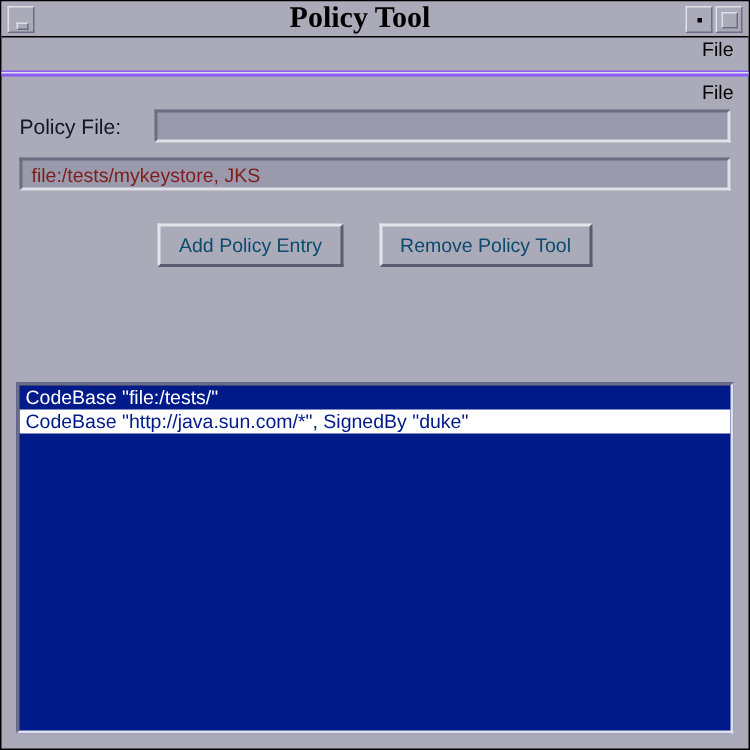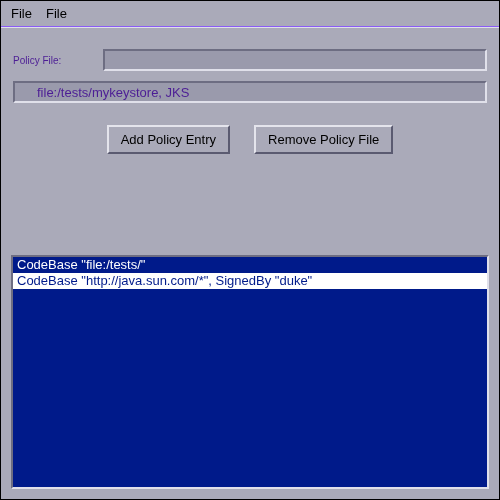--- a/index.html
+++ b/index.html
@@ -68,75 +68,76 @@
   .title-max::after{
     content:""; position:absolute;
     width:9px; height:9px;
     border:1px solid #6d6d82;
     border-top-color:#e0e0ea; border-left-color:#e0e0ea;
     left:3px; top:3px;
   }
   
   .menubar {
     height: 26px;
-    display:flex; align-items:center;
+    display:flex; align-items:flex-end;
     padding: 0 10px;
     gap: 14px;
-    border-bottom: 1px solid #8b5cf6;
+    border-bottom: 4px solid #8b5cf6;
     position:relative;
+    flex-direction:column;
   }
   .menubar::after{
     content:""; position:absolute; left:0; right:0; bottom:-2px;
     height:1px; background:#e0e0ea;
   }
   .menuitem {
     font-size: 13px;
     color:#000;
     cursor:default;
   }
   
   .form {
     padding: 22px 12px 0 12px;
   }
   .row {
     display:flex; align-items:center;
     margin-bottom: 10px;
   }
   .label {
     width: 90px;
-    font-size:10px;
-    color:#4c1d95;
+    font-size:14px;
+    color:#0f172a;
   }
   .field {
     flex:1;
     height:22px;
     background:#9a9aac;
     border:2px solid;
     border-color:#6d6d82 #e0e0ea #e0e0ea #6d6d82;
-    padding: 2px 22px;
+    padding: 2px 6px;
     font-size:13px;
-    color:#4c1d95;
+    color:#7f1d1d;
     display:flex; align-items:center;
     overflow:hidden; white-space:nowrap;
   }
   
   .buttons {
     display:flex;
     justify-content:center;
     gap: 24px;
     margin-top: 22px;
     margin-bottom: 18px;
   }
   .btn {
     background:#aaaab9;
     border:2px solid;
     border-color:#e4e4ec #5a5a70 #5a5a70 #e4e4ec;
     padding: 5px 12px;
     font-size:13px;
-    color:#000000;
+    color:#0c4a6e;
     cursor:default;
     white-space:nowrap;
   }
   
   .listbox {
     position:absolute;
     left:10px; right:10px; top:254px; bottom:10px;
     background:#001a8a;
     border:2px solid;
     border-color:#6d6d82 #e0e0ea #e0e0ea #6d6d82;
@@ -152,38 +153,46 @@
   .listitem.selected {
     background:#fff;
     color:#001a8a;
   }
 </style>
 </head>
 <body>
 
 <div class="window">
 
+  <div class="titlebar">
+    <span class="title-min"></span>
+    <span class="titletext">Policy Tool</span>
+    <span class="title-right">
+      <span class="title-dot"></span>
+      <span class="title-max"></span>
+    </span>
+  </div>
 
   <div class="menubar">
     <span class="menuitem">File</span>
     <span class="menuitem">File</span>
   </div>
 
   <div class="form">
     <div class="row">
       <div class="label">Policy File:</div>
       <div class="field"></div>
     </div>
     <div class="row">
       <div class="field">file:/tests/mykeystore, JKS</div>
     </div>
 
     <div class="buttons">
       <div class="btn">Add Policy Entry</div>
-      <div class="btn">Remove Policy File</div>
+      <div class="btn">Remove Policy Tool</div>
     </div>
   </div>
 
   <div class="listbox" id="listbox">
       <div class="listitem">CodeBase "file:/tests/"</div>
       <div class="listitem selected">CodeBase "http://java.sun.com/*", SignedBy "duke"</div>
     </div>
 
 </div>
 

